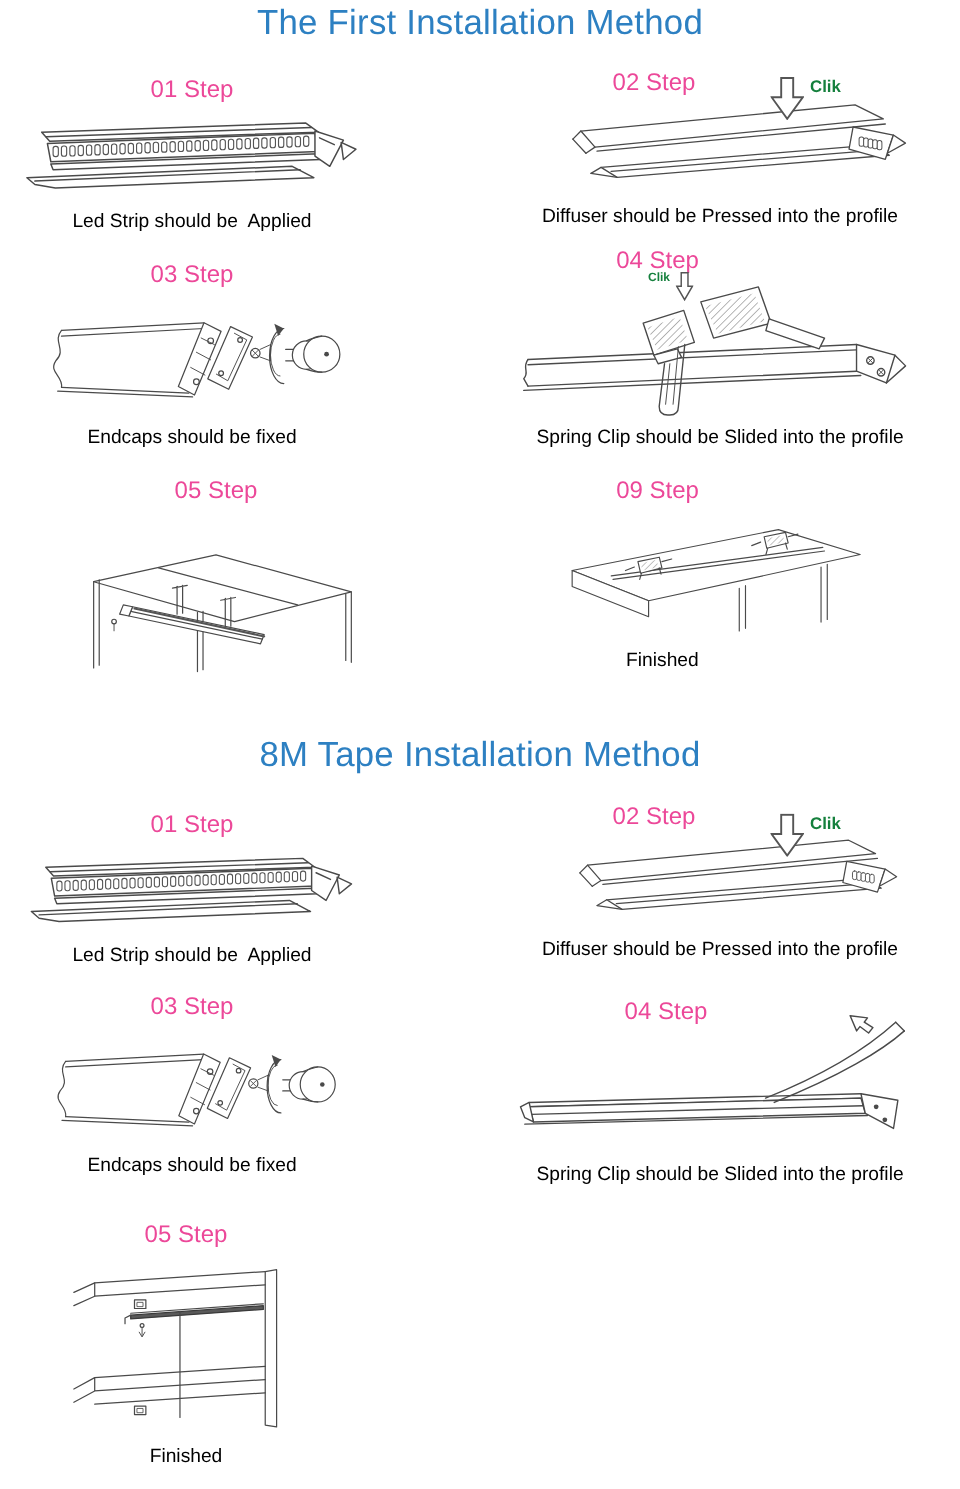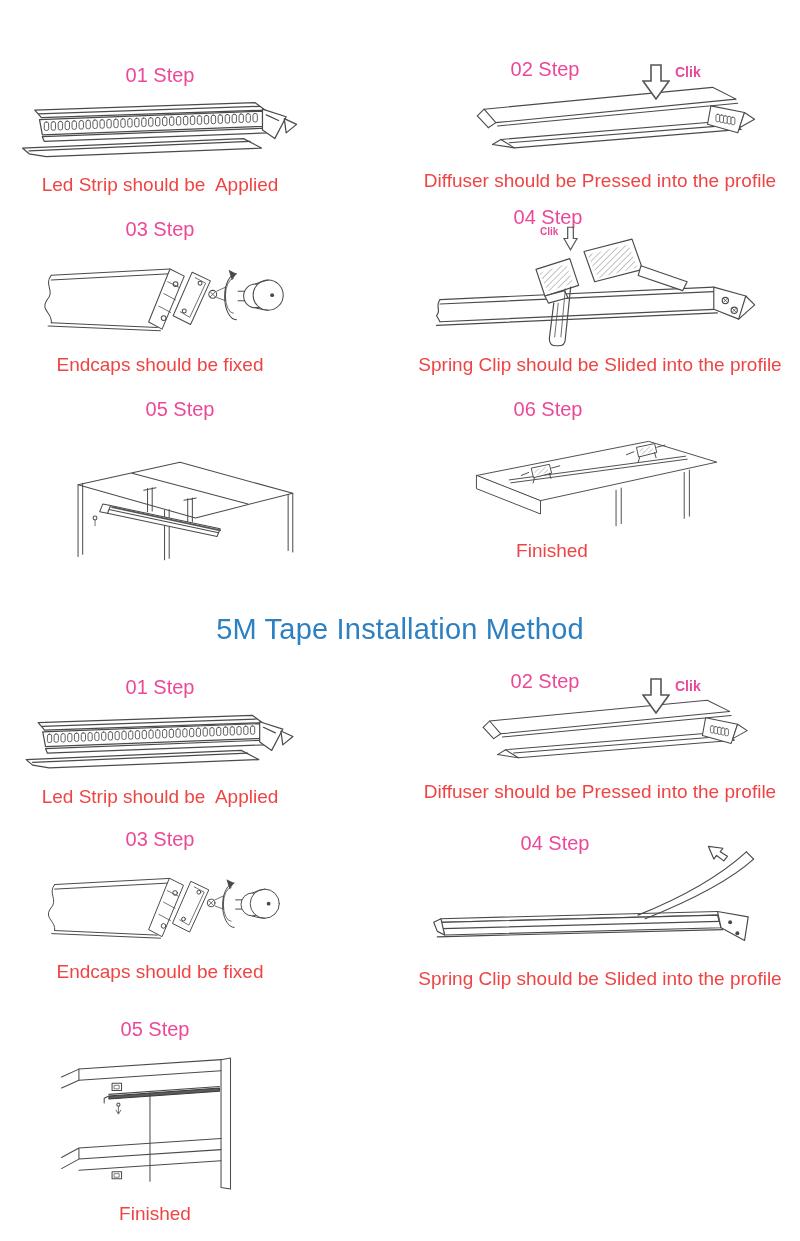--- a/index.html
+++ b/index.html
@@ -5,24 +5,24 @@
   html,body{margin:0;padding:0;background:#ffffff;}
   .canvas{position:relative;width:800px;height:1241px;background:#ffffff;overflow:hidden;
           font-family:"Liberation Sans",sans-serif;color:#1c1c1c;}
   .sec-title{position:absolute;left:0;width:800px;text-align:center;
              font-size:29px;font-weight:400;color:#2d80c2;letter-spacing:.2px;}
   .t1{top:3px;}
   .t2{top:613px;}
   .cell{position:absolute;box-sizing:border-box;display:flex;flex-direction:column;
         align-items:center;justify-content:space-between;}
   .step-label{font-size:20px;line-height:23px;color:#ec4899;white-space:pre;}
-  .caption{font-size:19px;line-height:22px;color:#ef4444;white-space:pre;text-align:center;}
+  .caption{font-size:16px;line-height:22px;color:#000000;white-space:pre;text-align:center;}
   .illus{display:block;}
   .clik{position:absolute;display:flex;align-items:flex-start;gap:5px;}
-  .clik-txt{font-size:14px;font-weight:700;color:#ec4899;}
+  .clik-txt{font-size:14px;font-weight:700;color:#15803d;}
   .clik-sm .clik-txt{font-size:10px;}
   
   .c1{left:0;top:64px;width:400px;height:132px;padding-right:80px;}
   .c2{left:400px;top:58px;width:400px;height:134px;}
   .c3{left:0;top:218px;width:400px;height:158px;padding-right:80px;}
   .c4{left:400px;top:206px;width:400px;height:170px;}
   .c5{left:0;top:398px;width:400px;height:164px;padding-right:40px;}
   .c6{left:400px;top:398px;width:400px;height:164px;}
   .c7{left:0;top:676px;width:400px;height:132px;padding-right:80px;}
   .c8{left:400px;top:670px;width:400px;height:133px;}
@@ -219,20 +219,21 @@
           <path d="M78,75 L78,84 M75,80 L78,85 L81,80" stroke-width="1"></path>
         <path d="M118,58 L118,170"></path>
         <path d="M28,128 L208,116 M28,142 L208,130 M28,128 L6,140 M28,142 L6,154 M28,128 L28,142"></path>
         <path d="M28,156 L208,144"></path>
         <rect x="70" y="158" width="12" height="9"></rect>
         <rect x="73" y="160.5" width="6" height="4.5" stroke-width="0.9"></rect>
       </g>
     </defs>
   </svg>
 
+  <div class="sec-title t1">The First Installation Method</div>
 
   <section class="cell c1">
     <div class="step-label">01 Step</div>
     <svg class="illus" width="300" height="74" viewBox="0 0 300 78">
         <use href="#g-led"></use>
       </svg>
     <div class="caption">Led Strip should be  Applied</div>
   </section>
 
   <section class="cell c2">
@@ -272,28 +273,28 @@
   </section>
 
   <section class="cell c5">
     <div class="step-label">05 Step</div>
     <svg class="illus" width="300" height="112" viewBox="0 0 320 145">
         <use href="#g-groove"></use>
       </svg>
   </section>
 
   <section class="cell c6">
-    <div class="step-label">06 Step</div>
+    <div class="step-label">09 Step</div>
     <svg class="illus" width="345" height="100" viewBox="0 0 350 135">
         <use href="#g-top"></use>
       </svg>
     <div class="caption">Finished</div>
   </section>
 
-  <div class="sec-title t2">5M Tape Installation Method</div>
+  <div class="sec-title t2">8M Tape Installation Method</div>
 
   <section class="cell c7">
     <div class="step-label">01 Step</div>
     <svg class="illus" width="300" height="72" viewBox="0 0 300 78">
         <use href="#g-led"></use>
       </svg>
     <div class="caption">Led Strip should be  Applied</div>
   </section>
 
   <section class="cell c8">

